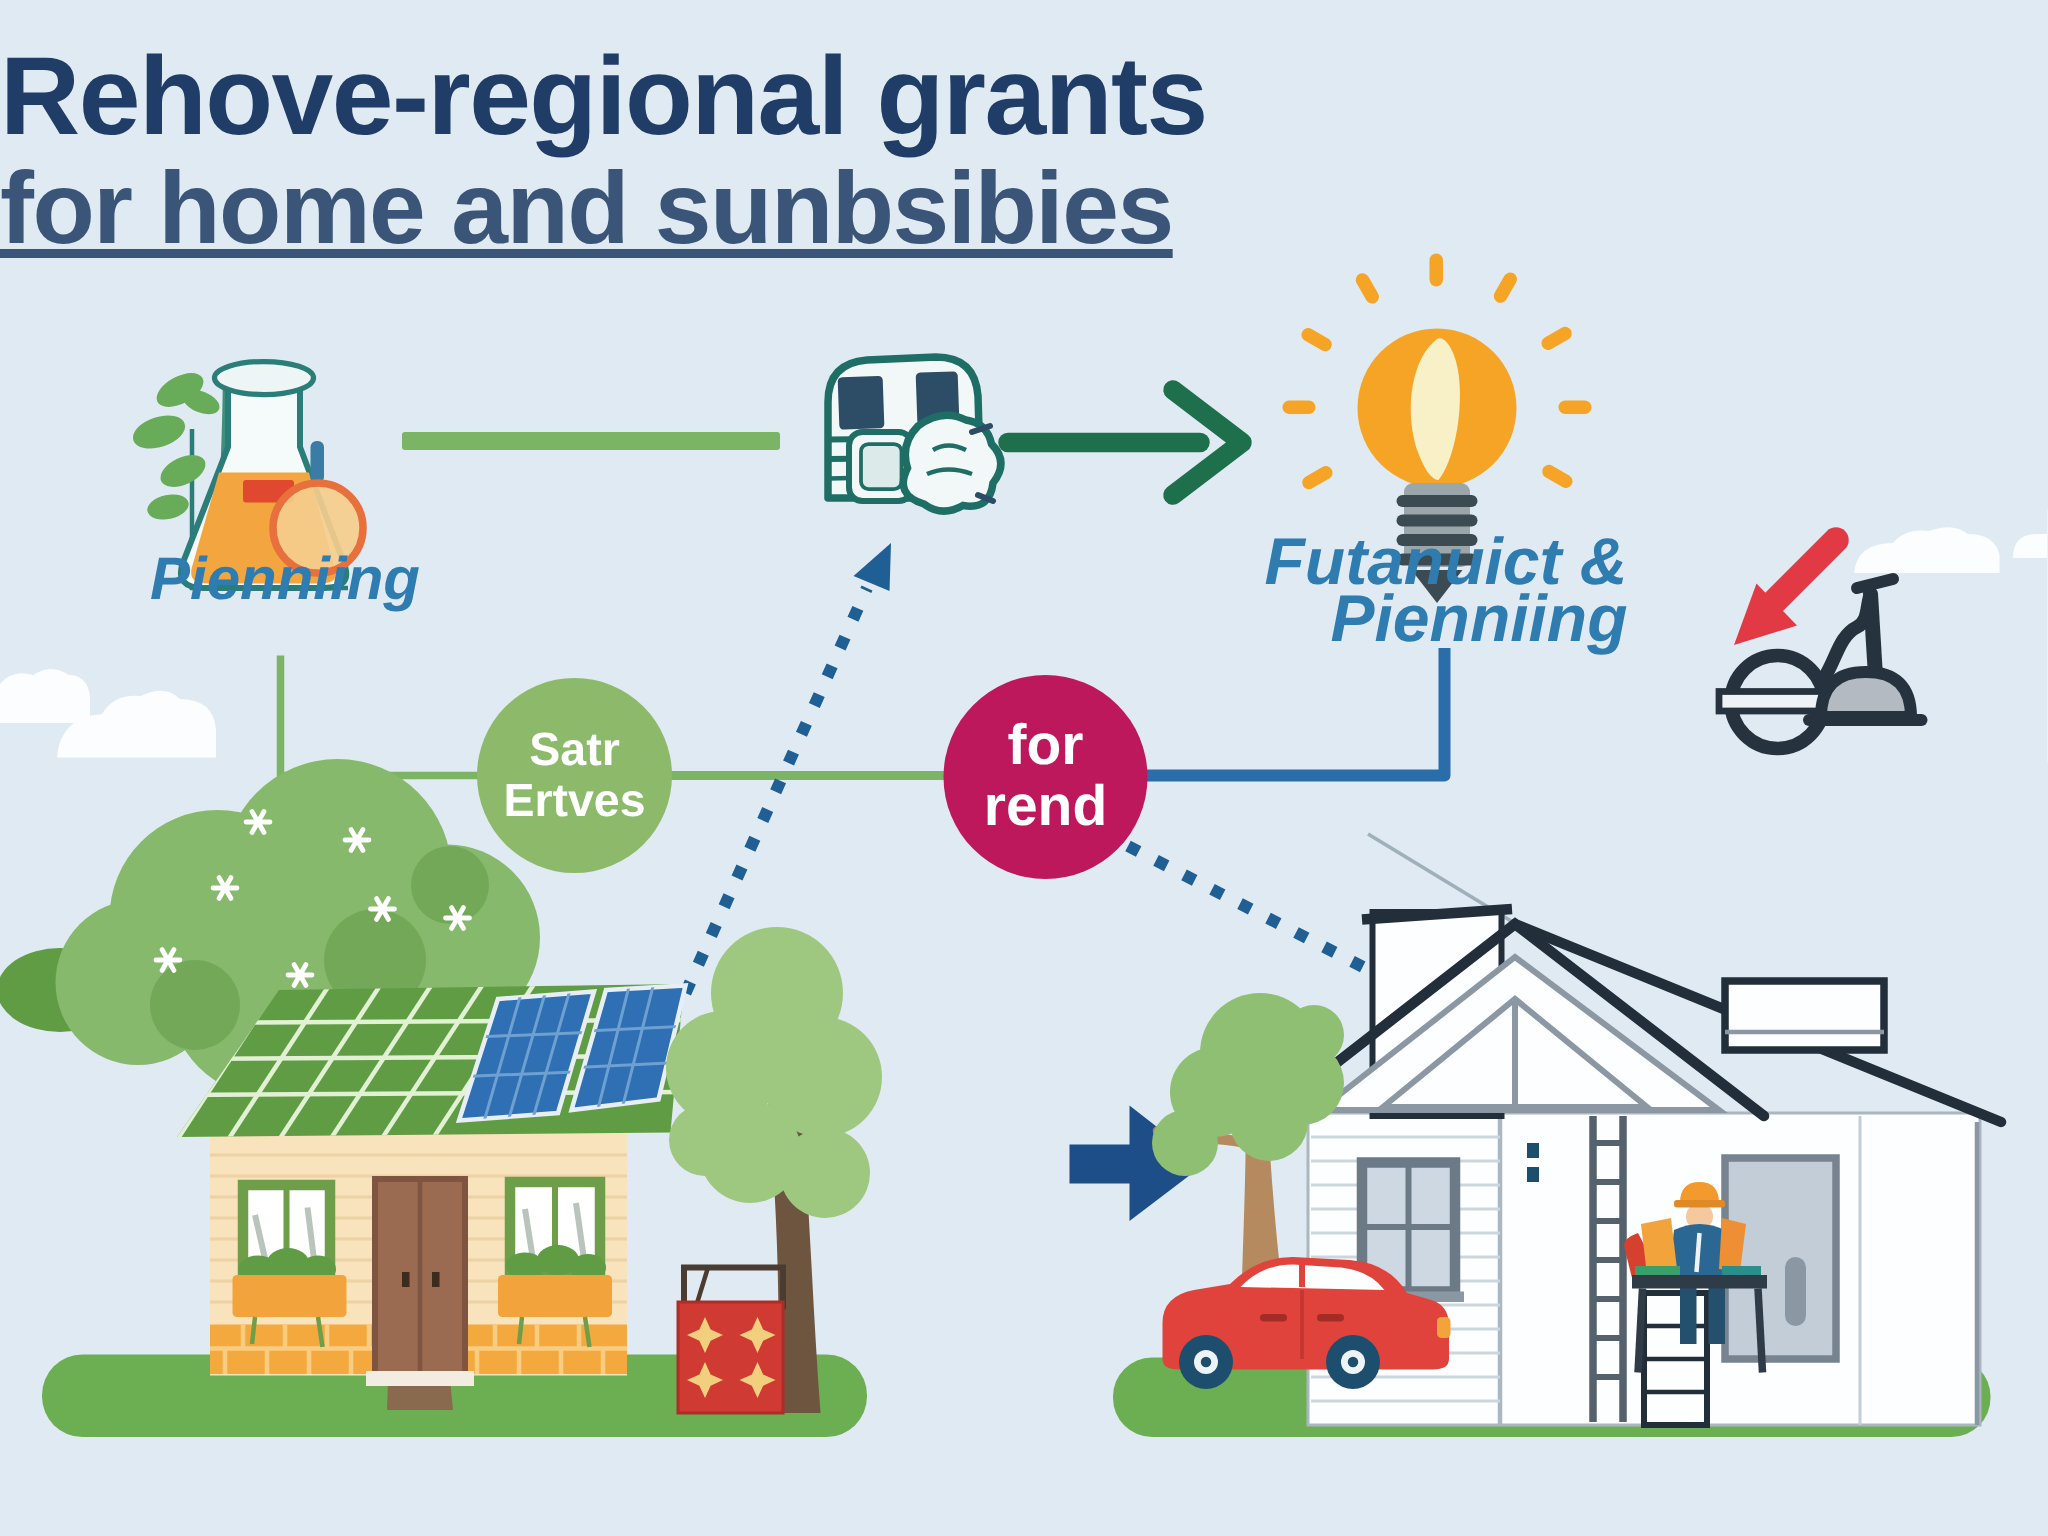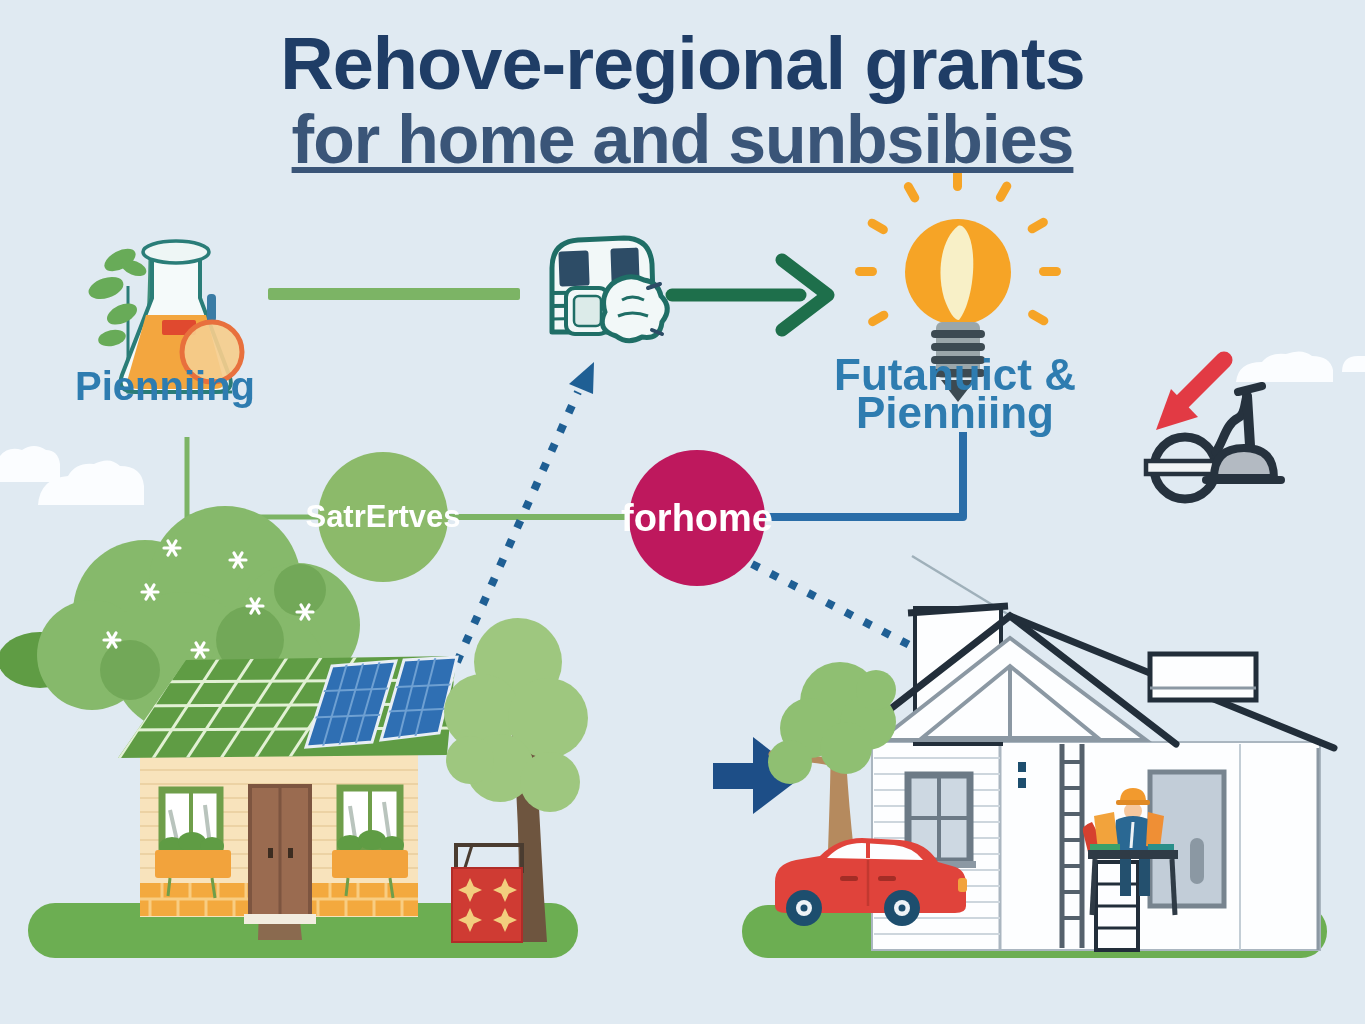--- a/index.html
+++ b/index.html
@@ -1,29 +1,29 @@
 <!DOCTYPE html>
 <html><head>
 <meta charset="utf-8">
 <style>
   html,body{margin:0;padding:0;}
   .canvas{
     position:relative;width:1365px;height:1024px;overflow:hidden;
     background:#e0eaf2;
     font-family:"Liberation Sans", sans-serif;
   }
-  .titleblock{position:absolute;top:24px;left:0;width:100%;text-align:center;}
+  .titleblock{position:absolute;top:24px;left:0;width:100%;text-align:left;}
   .title-line1{font-size:74px;font-weight:800;color:#1f3d66;line-height:80px;letter-spacing:-1px;}
   .title-line2{font-size:68px;font-weight:600;color:#3a5578;line-height:70px;letter-spacing:-1px;text-decoration:underline;}
-  .label{position:absolute;text-align:center;color:#2e7cb0;font-weight:800;}
+  .label{position:absolute;text-align:right;color:#2e7cb0;font-weight:800;font-style:italic;}
   .label-planning{left:50px;top:364px;width:230px;font-size:40px;}
   .label-funding{left:825px;top:356px;width:260px;font-size:44px;line-height:38px;}
   .label-renovation{left:1072px;top:502px;width:256px;font-size:40px;line-height:40px;}
   .badge{
-    position:absolute;border-radius:50%;display:flex;flex-direction:row;
+    position:absolute;border-radius:50%;display:flex;flex-direction:column;
     align-items:center;justify-content:center;color:#ffffff;font-weight:800;text-align:left;
   }
   .badge-green{left:318px;top:452px;width:130px;height:130px;background:#8cba6a;font-size:31px;line-height:34px;}
   .badge-blue{left:629px;top:450px;width:136px;height:136px;background:#be185d;font-size:38px;line-height:41px;}
   svg{position:absolute;top:0;left:0;}
 </style>
 </head>
 <body>
 
 <div class="canvas">
@@ -447,16 +447,16 @@
   </div>
 
 
   <div class="badge badge-green">
     <div>Satr</div>
     <div>Ertves</div>
   </div>
 
   <div class="badge badge-blue">
     <div>for</div>
-    <div>home</div>
+    <div>rend</div>
   </div>
 
 </div>
 
 </body></html>

